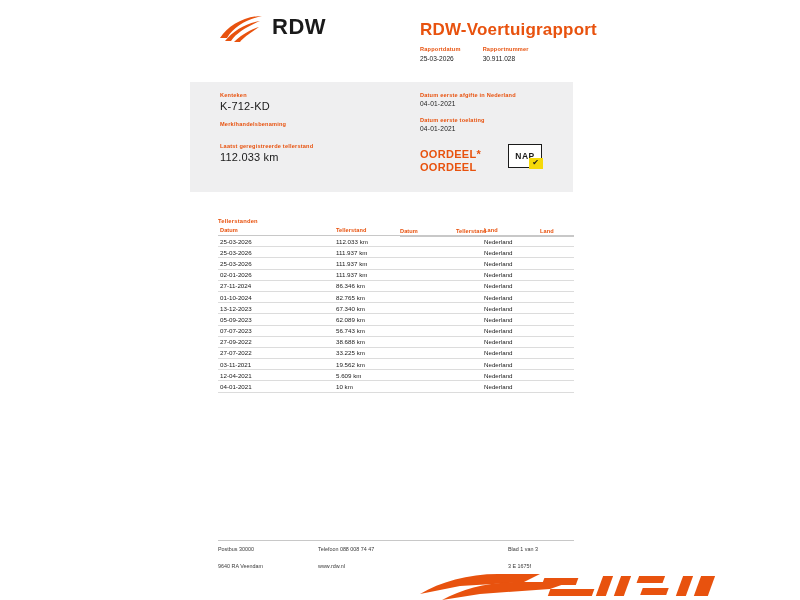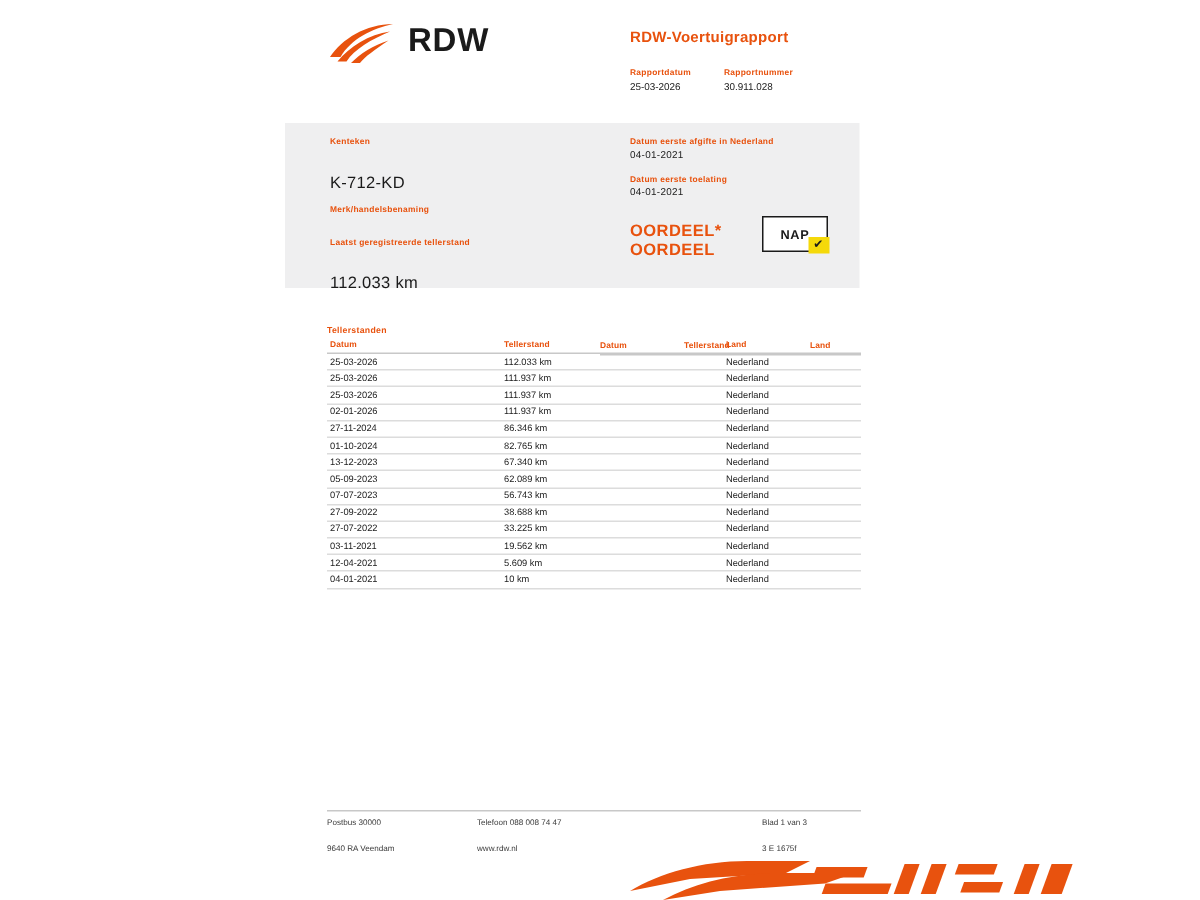--- a/index.html
+++ b/index.html
@@ -44,21 +44,21 @@
   .logo-text {
     font-size: 22px;
     font-weight: bold;
     letter-spacing: 0.5px;
     color: #1a1a1a;
   }
   .report-title {
     position: absolute;
     left: 420px;
     top: 20px;
-    font-size: 10px;
+    font-size: 17px;
     font-weight: bold;
     color: #e8520e;
     letter-spacing: 0.2px;
   }
   .report-meta {
     position: absolute;
     left: 420px;
     top: 46px;
     display: flex;
     gap: 22px;
@@ -98,21 +98,21 @@
   }
   .fld-label {
     font-size: 5.6px;
     font-weight: bold;
     color: #e8520e;
     letter-spacing: 0.2px;
   }
   .fld-value {
     font-size: 11px;
     color: #1a1a1a;
-    margin-top: 18px;
+    margin-top: 2px;
     margin-bottom: 9px;
     letter-spacing: 0.2px;
   }
   .fld-value.small {
     font-size: 6.6px;
     margin-top: 2px;
     margin-bottom: 10px;
   }
   .verdict {
     position: absolute;
@@ -121,21 +121,21 @@
     font-size: 11px;
     font-weight: bold;
     color: #e8520e;
     line-height: 13px;
     letter-spacing: 0.3px;
   }
   .nap-badge {
     position: absolute;
     left: 318px;
     top: 62px;
-    width: 44px;
+    width: 34px;
     height: 24px;
     border: 1.6px solid #1a1a1a;
     background: #ffffff;
     display: flex;
     align-items: center;
     justify-content: center;
     box-sizing: border-box;
   }
   .nap-badge .nap-text {
     font-size: 8.5px;

